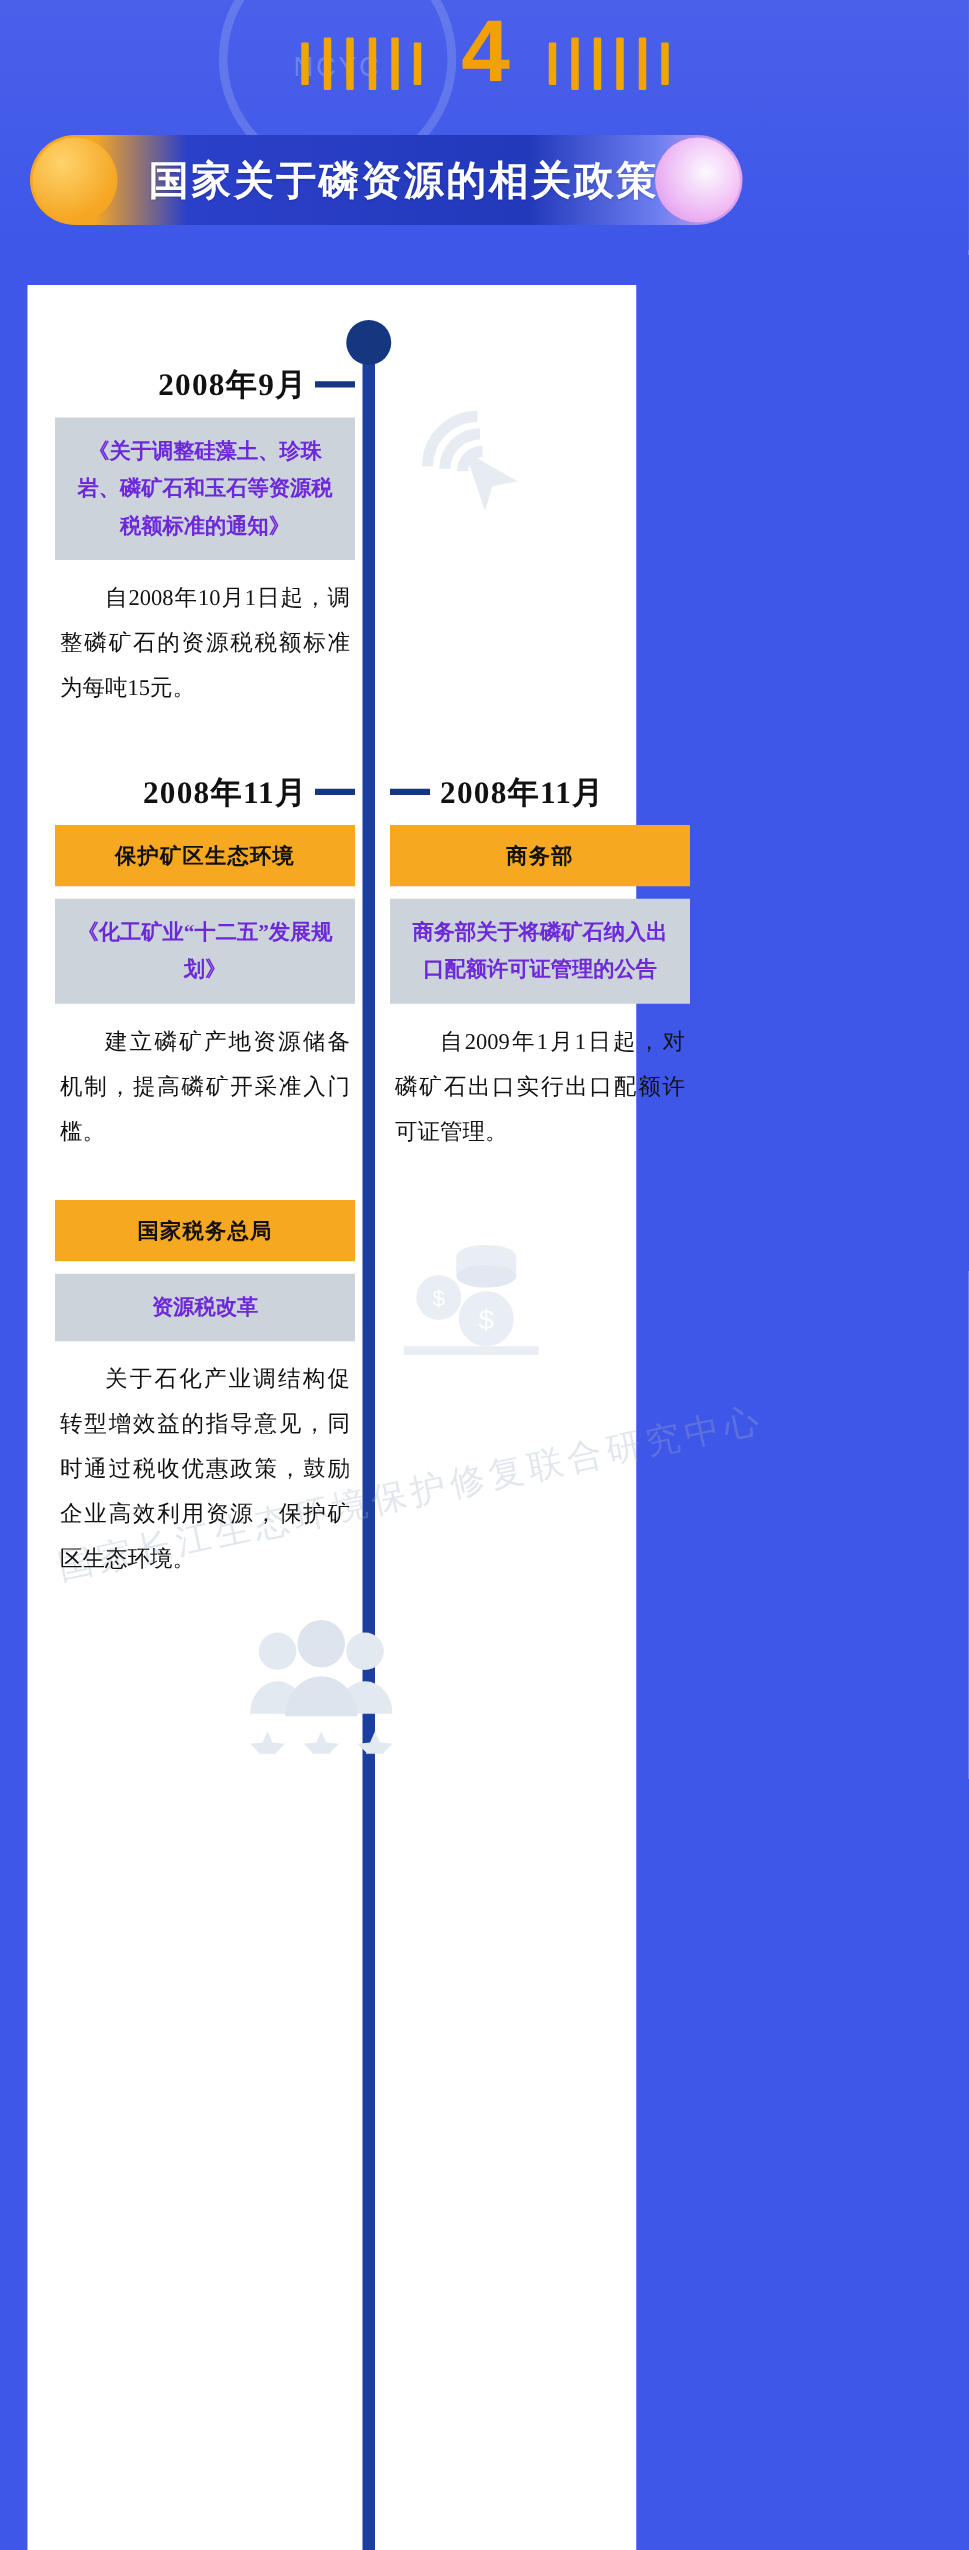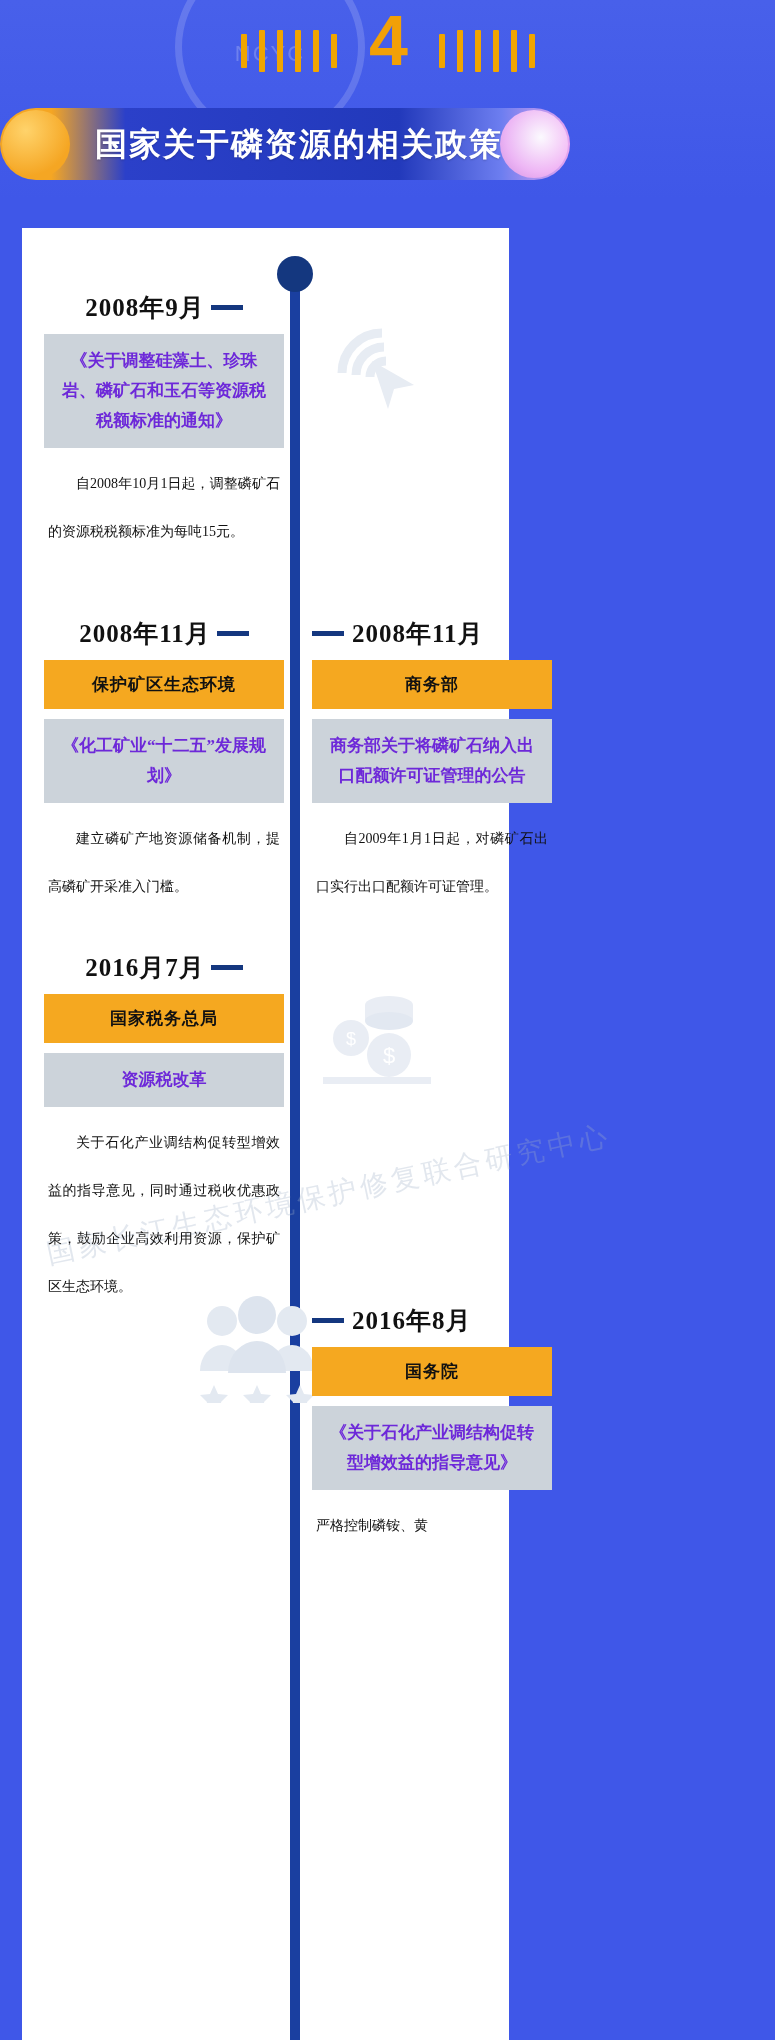--- a/index.html
+++ b/index.html
@@ -62,21 +62,21 @@
     font-weight: bold;
     color: #f2a007;
     font-family: "Liberation Sans", sans-serif;
     line-height: 1;
     letter-spacing: -2px;
   }
 
   
   .title-bar {
     position: absolute;
-    left: 0;
+    left: 24px;
     top: 108px;
     width: 570px;
     height: 92px;
   }
   .title-pill {
     position: absolute;
     left: 0; top: 0;
     width: 570px; height: 72px;
     border-radius: 36px;
     background: linear-gradient(90deg, #f5a623 0%, #f5a623 9%, #2b40c9 22%, #2239bb 70%, #6d7ef0 88%, #e8a6ef 100%);
@@ -164,21 +164,21 @@
   .entry { position: absolute; }
   .entry.left  { left: 22px;  width: 240px; text-align: center; }
   .entry.right { left: 290px; width: 240px; text-align: center; }
 
   .date-row {
     position: relative;
     height: 34px;
     display: flex;
     align-items: center;
   }
-  .date-row.left  { justify-content: center; }
+  .date-row.left  { justify-content: flex-end; }
   .date-row.right { justify-content: flex-start; }
   .date-label {
     font-size: 25px;
     font-weight: bold;
     color: #111;
     letter-spacing: 1px;
     white-space: nowrap;
   }
   .date-connector {
     height: 5px;
@@ -204,22 +204,22 @@
     color: #6d28d9;
     font-size: 17px;
     font-weight: bold;
     line-height: 30px;
     padding: 12px 10px;
     text-align: center;
   }
   .desc {
     margin-top: 6px;
     color: #111;
-    font-size: 14px;
-    line-height: 48px;
+    font-size: 18px;
+    line-height: 36px;
     text-align: justify;
     padding: 6px 4px 0 4px;
     text-indent: 2em;
   }
   .desc.no-indent { text-indent: 0; }
 </style>
 </head>
 <body>
 
 <div class="top-area">
@@ -320,32 +320,19 @@
     <div class="date-row right">
       <div class="date-connector"></div>
       <div class="date-label">2008年11月</div>
     </div>
     <div class="org">商务部</div>
     <div class="doc">商务部关于将磷矿石纳入出口配额许可证管理的公告</div>
     <div class="desc">自2009年1月1日起，对磷矿石出口实行出口配额许可证管理。</div>
   </div>
 
   <div class="entry left" style="top:722px">
-    <div class="date-row left">
-      <div class="date-label">2016月7月</div>
-      <div class="date-connector"></div>
-    </div>
     <div class="org">国家税务总局</div>
     <div class="doc">资源税改革</div>
     <div class="desc">关于石化产业调结构促转型增效益的指导意见，同时通过税收优惠政策，鼓励企业高效利用资源，保护矿区生态环境。</div>
   </div>
 
-  <div class="entry right" style="top:1075px">
-    <div class="date-row right">
-      <div class="date-connector"></div>
-      <div class="date-label">2016年8月</div>
-    </div>
-    <div class="org">国务院</div>
-    <div class="doc">《关于石化产业调结构促转型增效益的指导意见》</div>
-    <div class="desc no-indent">严格控制磷铵、黄</div>
-  </div>
 
 </div>
 
 </body></html>

